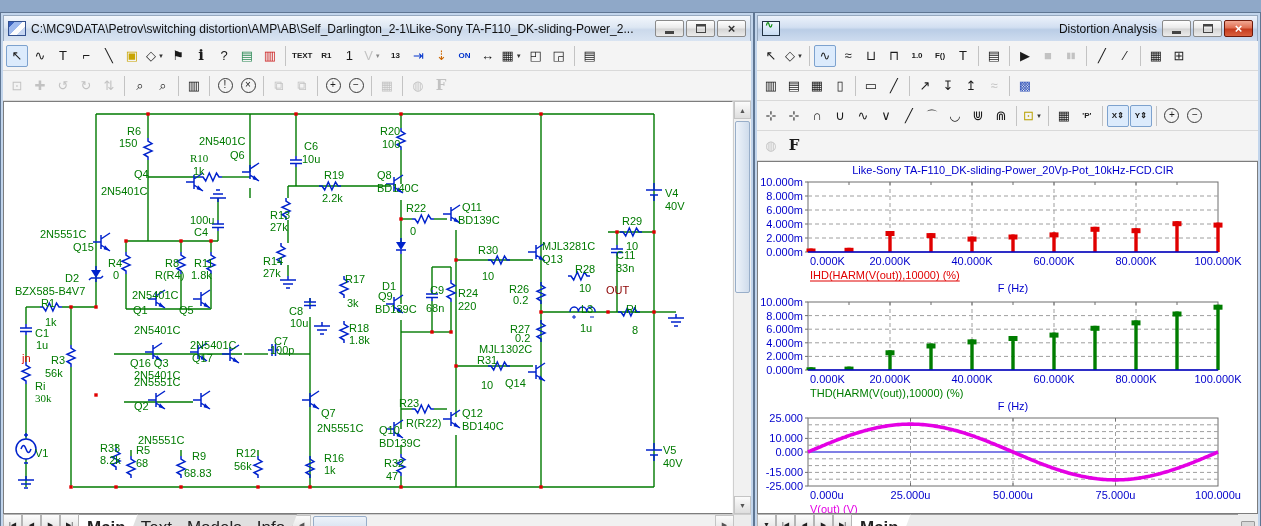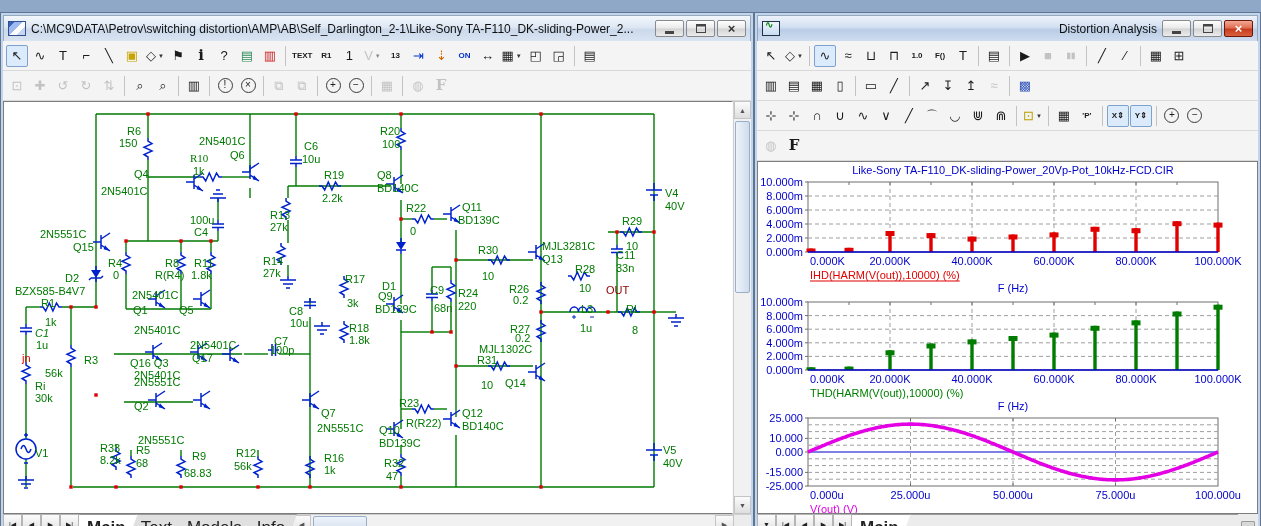--- a/index.html
+++ b/index.html
@@ -500,41 +500,41 @@
               <span class="slabel" style="left: 162px; top: 203px; margin-left: 13px;">Q5</span>
               <span class="slabel" style="left: 538px; top: 139px;">MJL3281C</span>
               <span class="slabel" style="left: 538px; top: 152px;">Q13</span>
               <span class="slabel" style="left: 474px; top: 143px;">R30</span>
               <span class="slabel" style="left: 478px; top: 169px;">10</span>
               <span class="slabel" style="left: 341px; top: 172px;">R17</span>
               <span class="slabel" style="left: 343px; top: 184px; margin-top: 12px;">3k</span>
               <span class="slabel" style="left: 374px; top: 189px;">Q9</span>
               <span class="slabel" style="left: 371px; top: 202px;">BD139C</span>
               <span class="slabel" style="left: 426px; top: 183px;">C9</span>
-              <span class="slabel" style="left: 422px; top: 201px; margin-left: 8px;">68n</span>
+              <span class="slabel" style="left: 422px; top: 201px;">68n</span>
               <span class="slabel" style="left: 454px; top: 186px;">R24</span>
               <span class="slabel" style="left: 454px; top: 199px;">220</span>
               <span class="slabel" style="left: 571px; top: 162px;">R28</span>
               <span class="slabel" style="left: 575px; top: 181px;">10</span>
               <span class="slabel" style="left: 505px; top: 182px;">R26</span>
               <span class="slabel" style="left: 509px; top: 193px;">0.2</span>
               <span class="slabel" style="left: 661px; top: 86px;">V4</span>
               <span class="slabel" style="left: 661px; top: 99px;">40V</span>
               <span class="slabel" style="left: 618px; top: 114px;">R29</span>
               <span class="slabel" style="left: 622px; top: 139px;">10</span>
               <span class="slabel" style="left: 612px; top: 148px;">C11</span>
               <span class="slabel" style="left: 612px; top: 161px;">33n</span>
               <span class="slabel d" style="left: 602px; top: 183px;">OUT</span>
-              <span class="slabel" style="left: 31px; top: 226px; font-style: italic;">C1</span>
+              <span class="slabel" style="left: 31px; top: 226px;">C1</span>
               <span class="slabel" style="left: 32px; top: 238px;">1u</span>
               <span class="slabel r" style="left: 18px; top: 251px;">jn</span>
-              <span class="slabel" style="left: 47px; top: 253px; margin-left: 33px;">R3</span>
+              <span class="slabel" style="left: 47px; top: 253px;">R3</span>
               <span class="slabel" style="left: 41px; top: 266px;">56k</span>
               <span class="slabel" style="left: 31px; top: 279px;">Ri</span>
-              <span class="slabel" style="left: 31px; top: 291px;">30k</span>
+              <span class="slabel" style="left: 31px; top: 291px; font-family: Liberation Serif, serif;">30k</span>
               <span class="slabel" style="left: 130px; top: 223px;">2N5401C</span>
               <span class="slabel" style="left: 126px; top: 256px;">Q16 Q3</span>
               <span class="slabel" style="left: 130px; top: 268px;">2N5401C</span>
               <span class="slabel" style="left: 130px; top: 275px;">2N5551C</span>
               <span class="slabel" style="left: 186px; top: 238px;">2N5401C</span>
               <span class="slabel" style="left: 188px; top: 251px;">Q17</span>
               <span class="slabel" style="left: 130px; top: 299px;">Q2</span>
               <span class="slabel" style="left: 134px; top: 333px;">2N5551C</span>
               <span class="slabel" style="left: 96px; top: 341px;">R33</span>
               <span class="slabel" style="left: 96px; top: 353px; text-align: right;">8.2k</span>

